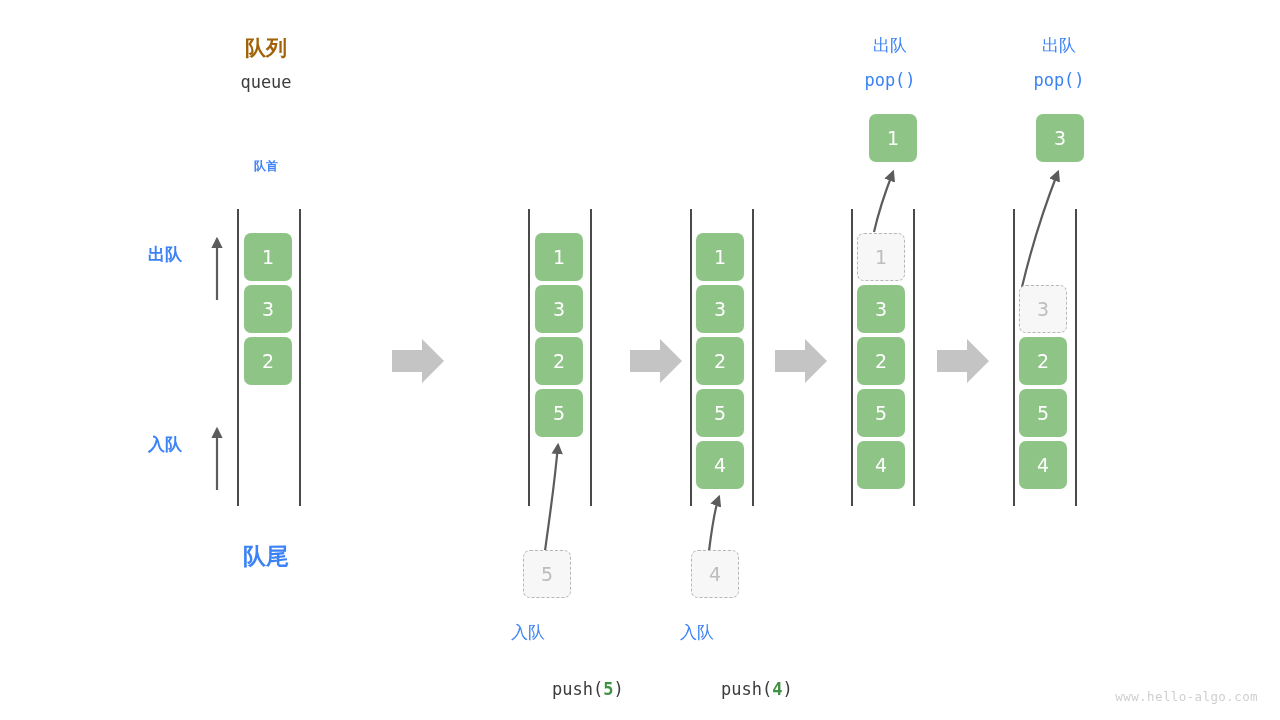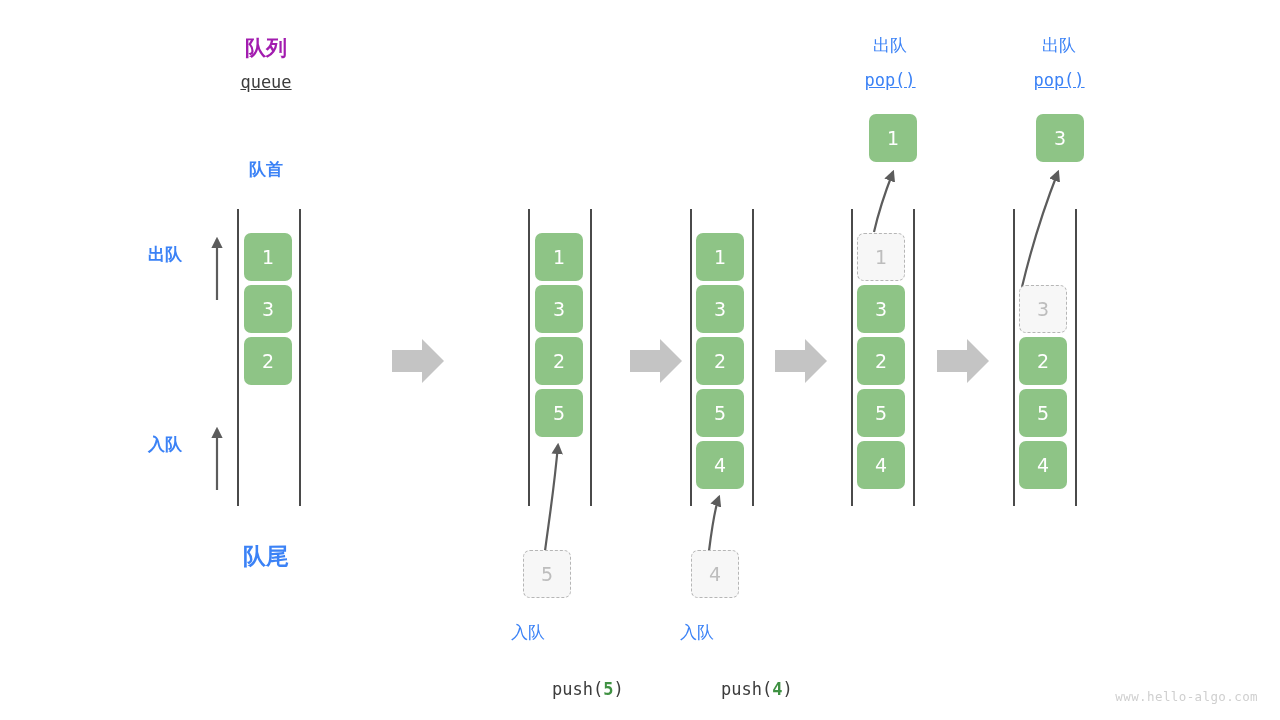--- a/index.html
+++ b/index.html
@@ -46,22 +46,22 @@
   }
 
   
   .lbl {
     position: absolute;
     white-space: pre;
     color: #3b82f6;
     line-height: 1.34;
   }
   .lbl.bold   { font-weight: bold; }
-  .lbl.green  { color: #a21caf; font-weight: bold; }
-  .lbl.mono   { font-family: "DejaVu Sans Mono", "Liberation Mono", monospace; text-decoration: underline; }
+  .lbl.green  { color: #a16207; font-weight: bold; }
+  .lbl.mono   { font-family: "DejaVu Sans Mono", "Liberation Mono", monospace; }
   .lbl.center { transform: translateX(-50%); text-align: center; }
 
   .mono-op {
     font-family: "DejaVu Sans Mono", "Liberation Mono", monospace;
     color: #3c3c3c;
   }
   .mono-op .argv { color: #3f9142; font-weight: bold; }
 
   .watermark {
     position: absolute;
@@ -127,21 +127,21 @@
     </g>
 
     <g>
       <path d="M 1022 287 C 1032 245 1047 200 1058 172" stroke="#5c5c5c" stroke-width="2.2" fill="none" marker-end="url(#thinArrow)"></path>
     </g>
   </svg>
 
   <div class="lbl green center" style="left:266px; top:34px; font-size:21px;">队列</div>
   <div class="lbl mono center" style="left:266px; top:71px; font-size:17px; color:#3c3c3c;">queue</div>
 
-  <div class="lbl bold center" style="left:266px; top:158px; font-size:17px;">队首</div>
+  <div class="lbl bold center" style="left:266px; top:158px; font-size:12px;">队首</div>
   <div class="lbl bold center" style="left:266px; top:541px; font-size:23px;">队尾</div>
 
   <div class="lbl bold" style="left:148px; top:243px; font-size:17px;">出队</div>
   <div class="lbl bold" style="left:148px; top:433px; font-size:17px;">入队</div>
 
   <div class="rail" style="left:237px; top:209px; height:297px;"></div>
   <div class="rail" style="left:299px; top:209px; height:297px;"></div>
 
   <div class="cell" style="left:244px; top:233px;">1</div>
   <div class="cell" style="left:244px; top:285px;">3</div>

